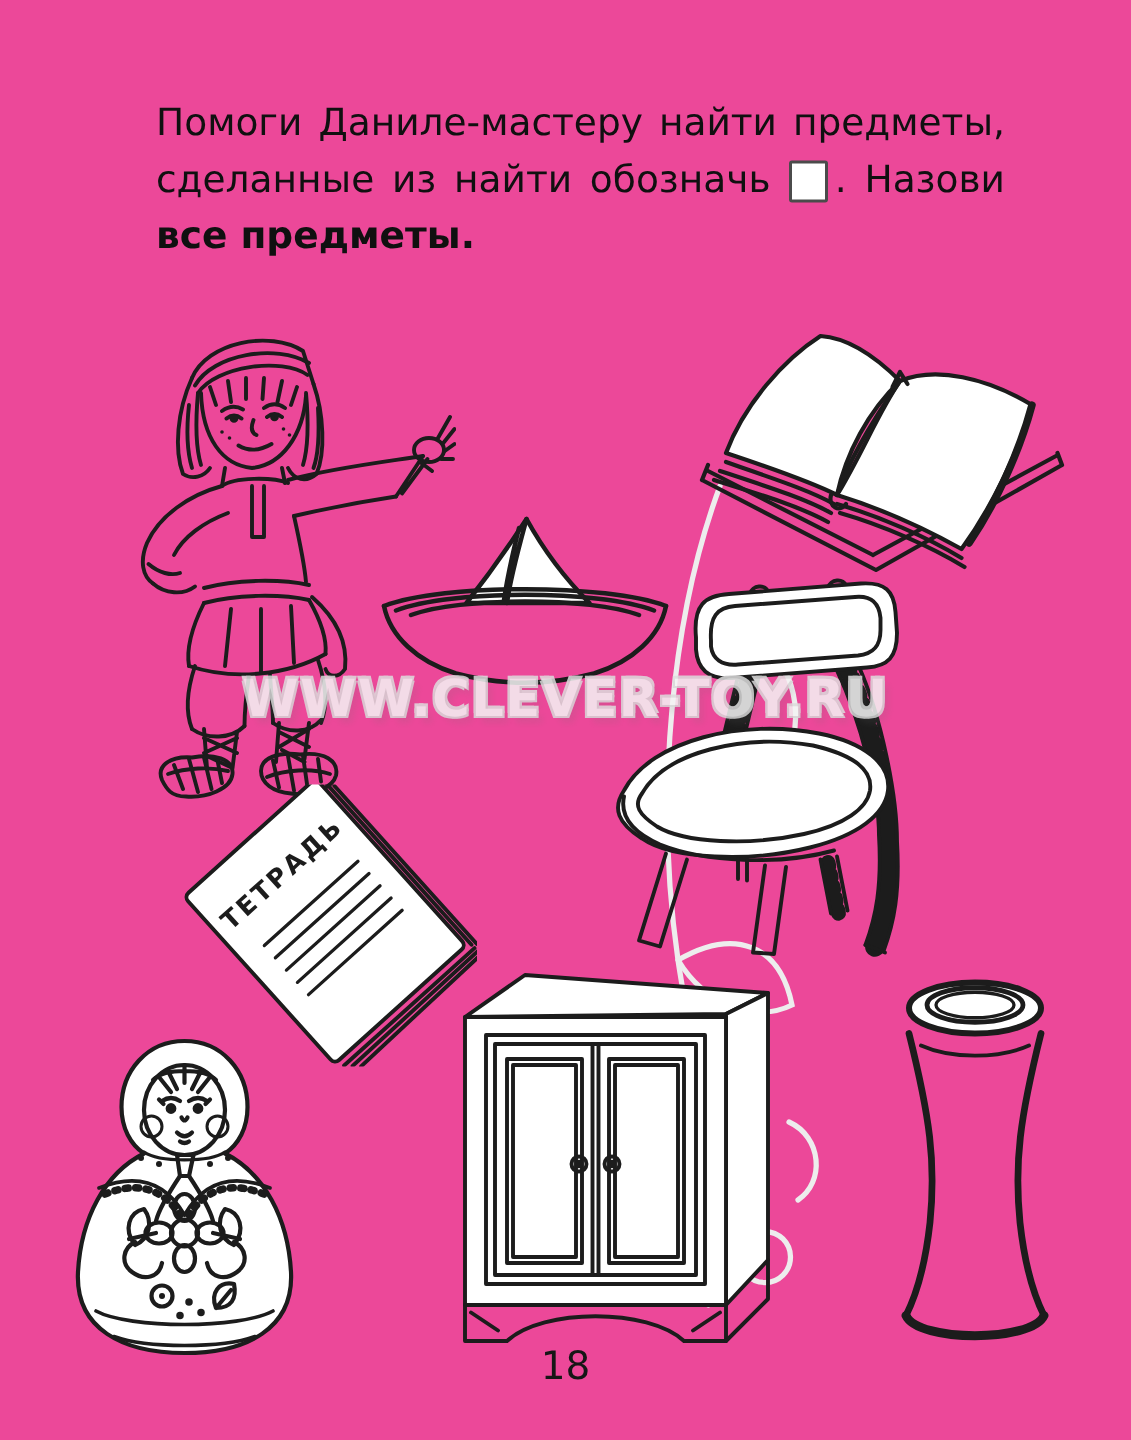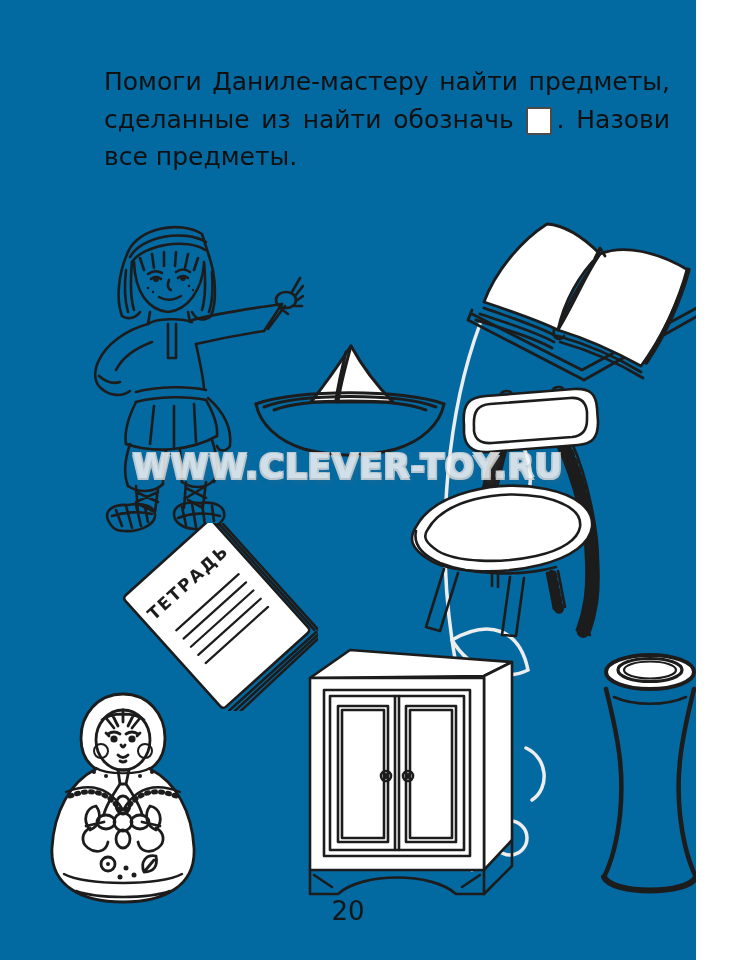--- a/index.html
+++ b/index.html
@@ -1,25 +1,25 @@
 <!DOCTYPE html>
 <html><head>
 <meta charset="utf-8">
 <style>
   html,body { margin:0; padding:0; background:#ffffff; }
   .page {
-    position:relative; width:696px; height:960px; background:#0369a1;
+    position:relative; width:754px; height:960px; background:#ec4899;
     overflow:hidden; font-family:"DejaVu Sans","Liberation Sans",sans-serif;
     color:#151515;
   }
   
   .instruction { position:absolute; left:104px; top:63px; width:566px;
     font-size:25px; line-height:37.5px; color:#101010; }
   .instr-line { text-align:justify; text-align-last:justify; height:37.5px; }
-  .instr-line.last { text-align-last:left; }
+  .instr-line.last { text-align-last:left;font-weight:bold; }
   .sym { display:inline-block; vertical-align:-7px; border:2px solid #4b4b4b;
     background:#fff; box-sizing:border-box; }
   .sym.circle { width:30px; height:32px; border-radius:50%; }
   .sym.square { width:26px; height:28px; border-radius:2px; }
   .symgroup { white-space:nowrap; }
   .symgroup .tail { margin-left:5px; }
   
   .fig { position:absolute; z-index:1; }
   .ghost { position:absolute; z-index:0; }
   
@@ -278,15 +278,15 @@
       <ellipse cx="60" cy="25" rx="26" ry="8.5" stroke-width="2.2"></ellipse>
       <path d="M24,52 C44,61 76,61 96,52" stroke-width="2.6"></path>
       <path d="M16,44 C30,100 34,130 30,170 C26,206 18,224 14,232" stroke-width="4.5"></path>
       <path d="M104,44 C90,100 86,130 90,170 C94,206 102,224 106,232" stroke-width="4.5"></path>
       <path d="M14,232 C22,250 98,250 106,232" stroke-width="6"></path>
     </g>
   </svg>
 
   <div class="watermark">WWW.CLEVER-TOY.RU</div>
 
-  <div class="pagenum">20</div>
+  <div class="pagenum">18</div>
 
 </div>
 
 </body></html>

